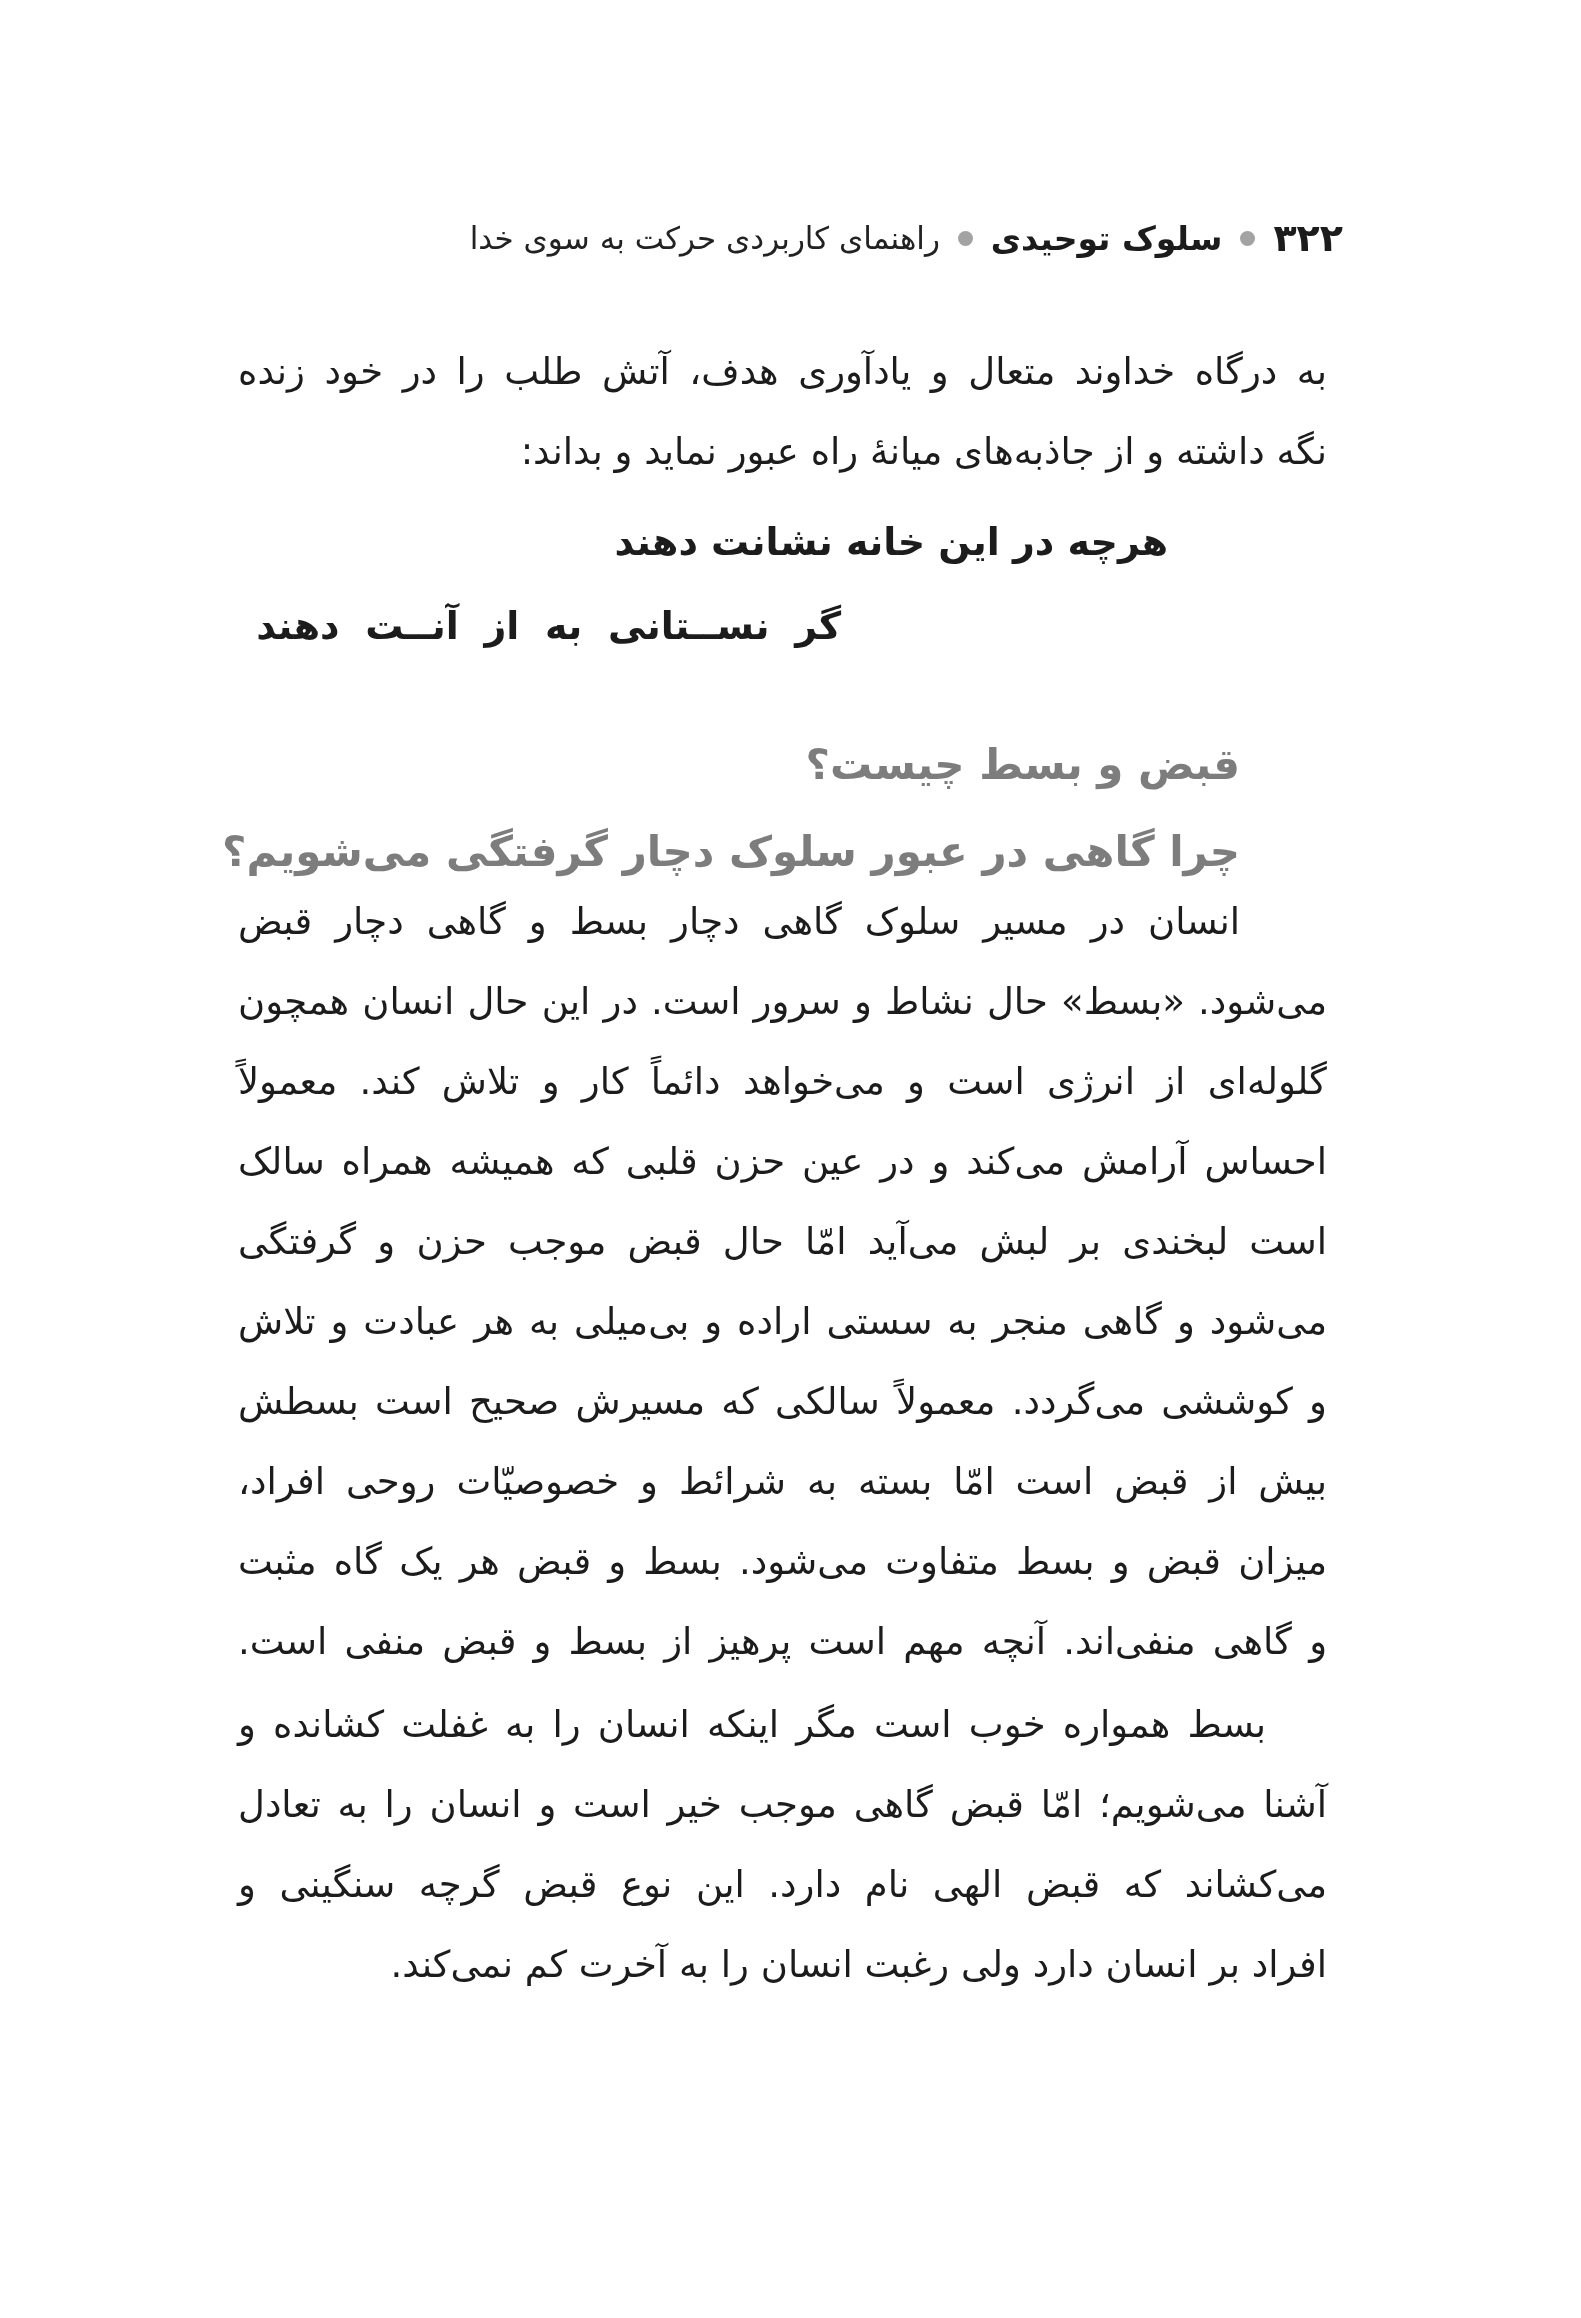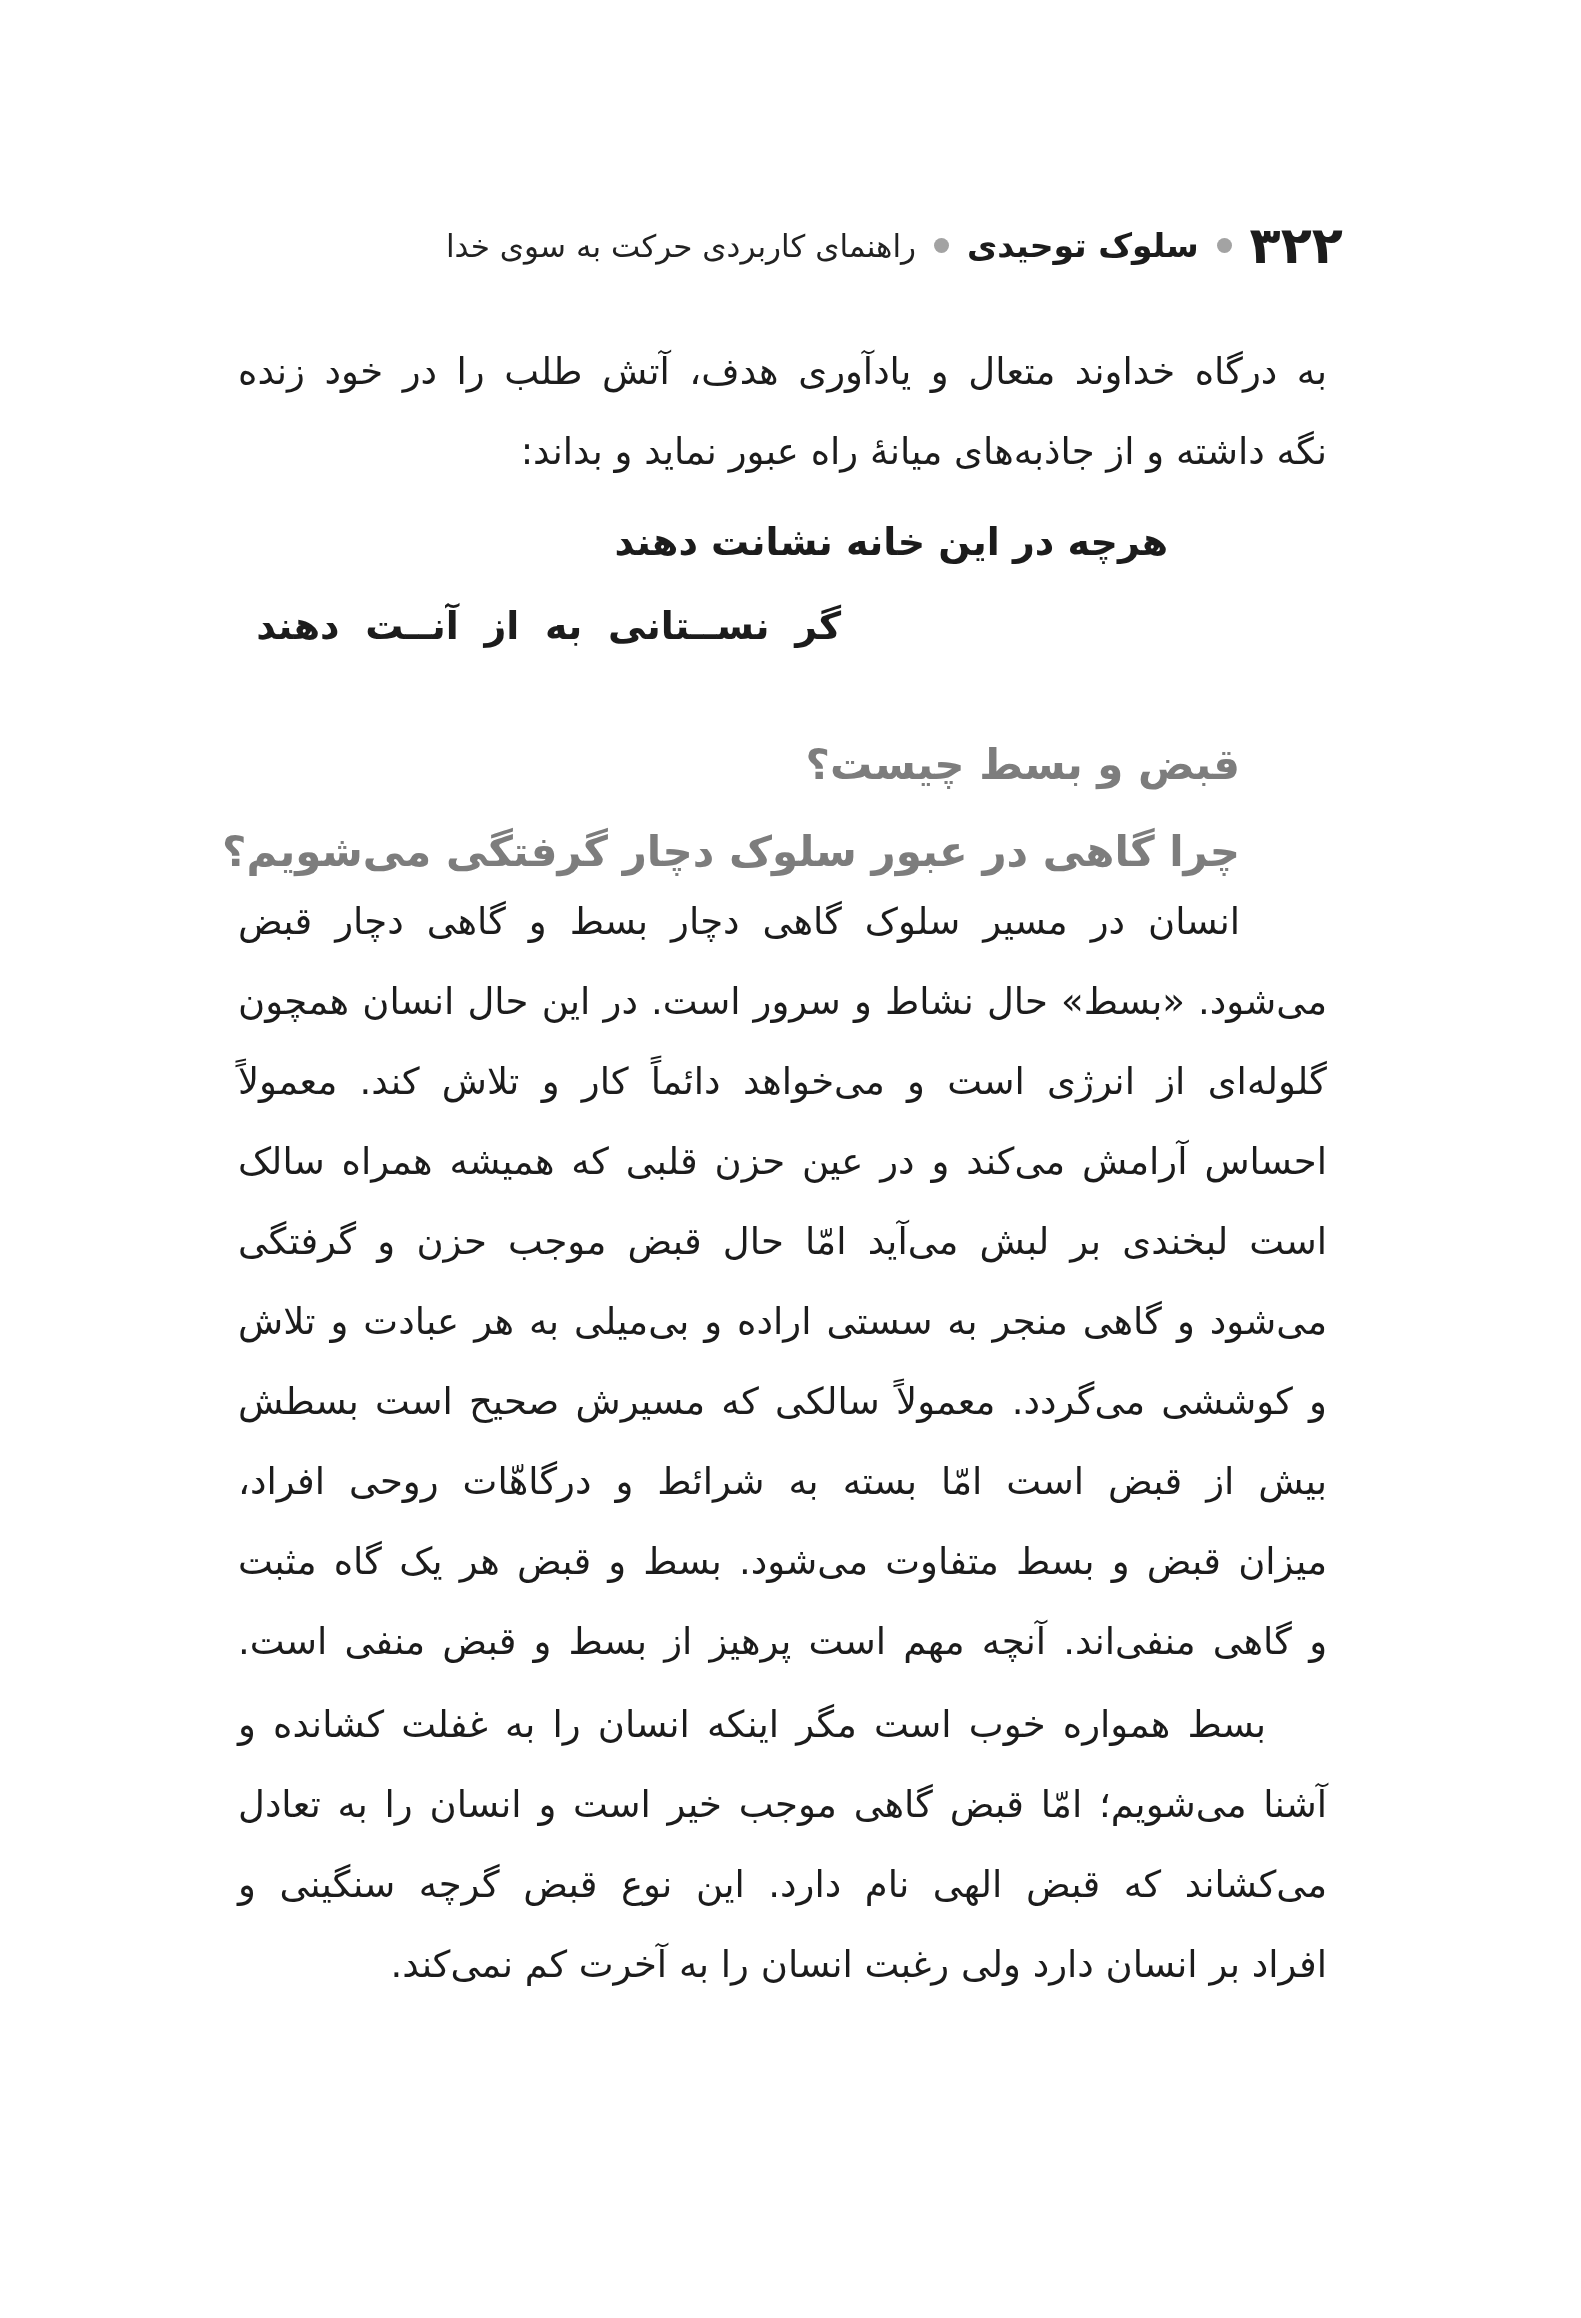--- a/index.html
+++ b/index.html
@@ -22,21 +22,21 @@
     text-align-last:justify;
   }
   .endline{text-align:right;text-align-last:right;}
 
   
   .header{
     position:absolute;top:216px;right:238px;
     display:flex;align-items:center;gap:18px;
     direction:rtl;
   }
-  .pgnum{font-size:51px;font-weight:bold;letter-spacing:1.8px;}
+  .pgnum{font-size:38px;font-weight:bold;letter-spacing:1.8px;}
   .dot{width:15px;height:15px;border-radius:50%;background:#a3a3a3;flex:0 0 auto;}
   .btitle{font-size:33px;font-weight:bold;}
   .chtitle{font-size:31px;color:#222;}
 
   .intro{top:332px;}
 
   .poem{top:500px;font-weight:bold;}
   .poem .pl{font-size:38px;line-height:84px;white-space:nowrap;
             text-align:right;text-align-last:right;}
   .poem .pl1{padding-right:159px;}
@@ -82,21 +82,21 @@
   </div>
 
   <div class="block p2">
     <div class="line first">انسان در مسیر سلوک گاهی دچار بسط و گاهی دچار قبض</div>
     <div class="line">می‌شود. «بسط» حال نشاط و سرور است. در این حال انسان همچون</div>
     <div class="line">گلوله‌ای از انرژی است و می‌خواهد دائماً کار و تلاش کند. معمولاً</div>
     <div class="line">احساس آرامش می‌کند و در عین حزن قلبی که همیشه همراه سالک</div>
     <div class="line">است لبخندی بر لبش می‌آید امّا حال قبض موجب حزن و گرفتگی</div>
     <div class="line">می‌شود و گاهی منجر به سستی اراده و بی‌میلی به هر عبادت و تلاش</div>
     <div class="line">و کوششی می‌گردد. معمولاً سالکی که مسیرش صحیح است بسطش</div>
-    <div class="line">بیش از قبض است امّا بسته به شرائط و درگاهّات روحی افراد،</div>
+    <div class="line">بیش از قبض است امّا بسته به شرائط و خصوصیّات روحی افراد،</div>
     <div class="line">میزان قبض و بسط متفاوت می‌شود. بسط و قبض هر یک گاه مثبت</div>
     <div class="line">و گاهی منفی‌اند. آنچه مهم است پرهیز از بسط و قبض منفی است.</div>
   </div>
 
   <div class="block p3">
     <div class="line first">بسط همواره خوب است مگر اینکه انسان را به غفلت کشانده و</div>
     <div class="line">آشنا می‌شویم؛ امّا قبض گاهی موجب خیر است و انسان را به تعادل</div>
     <div class="line">می‌کشاند که قبض الهی نام دارد. این نوع قبض گرچه سنگینی و</div>
     <div class="line endline">افراد بر انسان دارد ولی رغبت انسان را به آخرت کم نمی‌کند.</div>
   </div>

